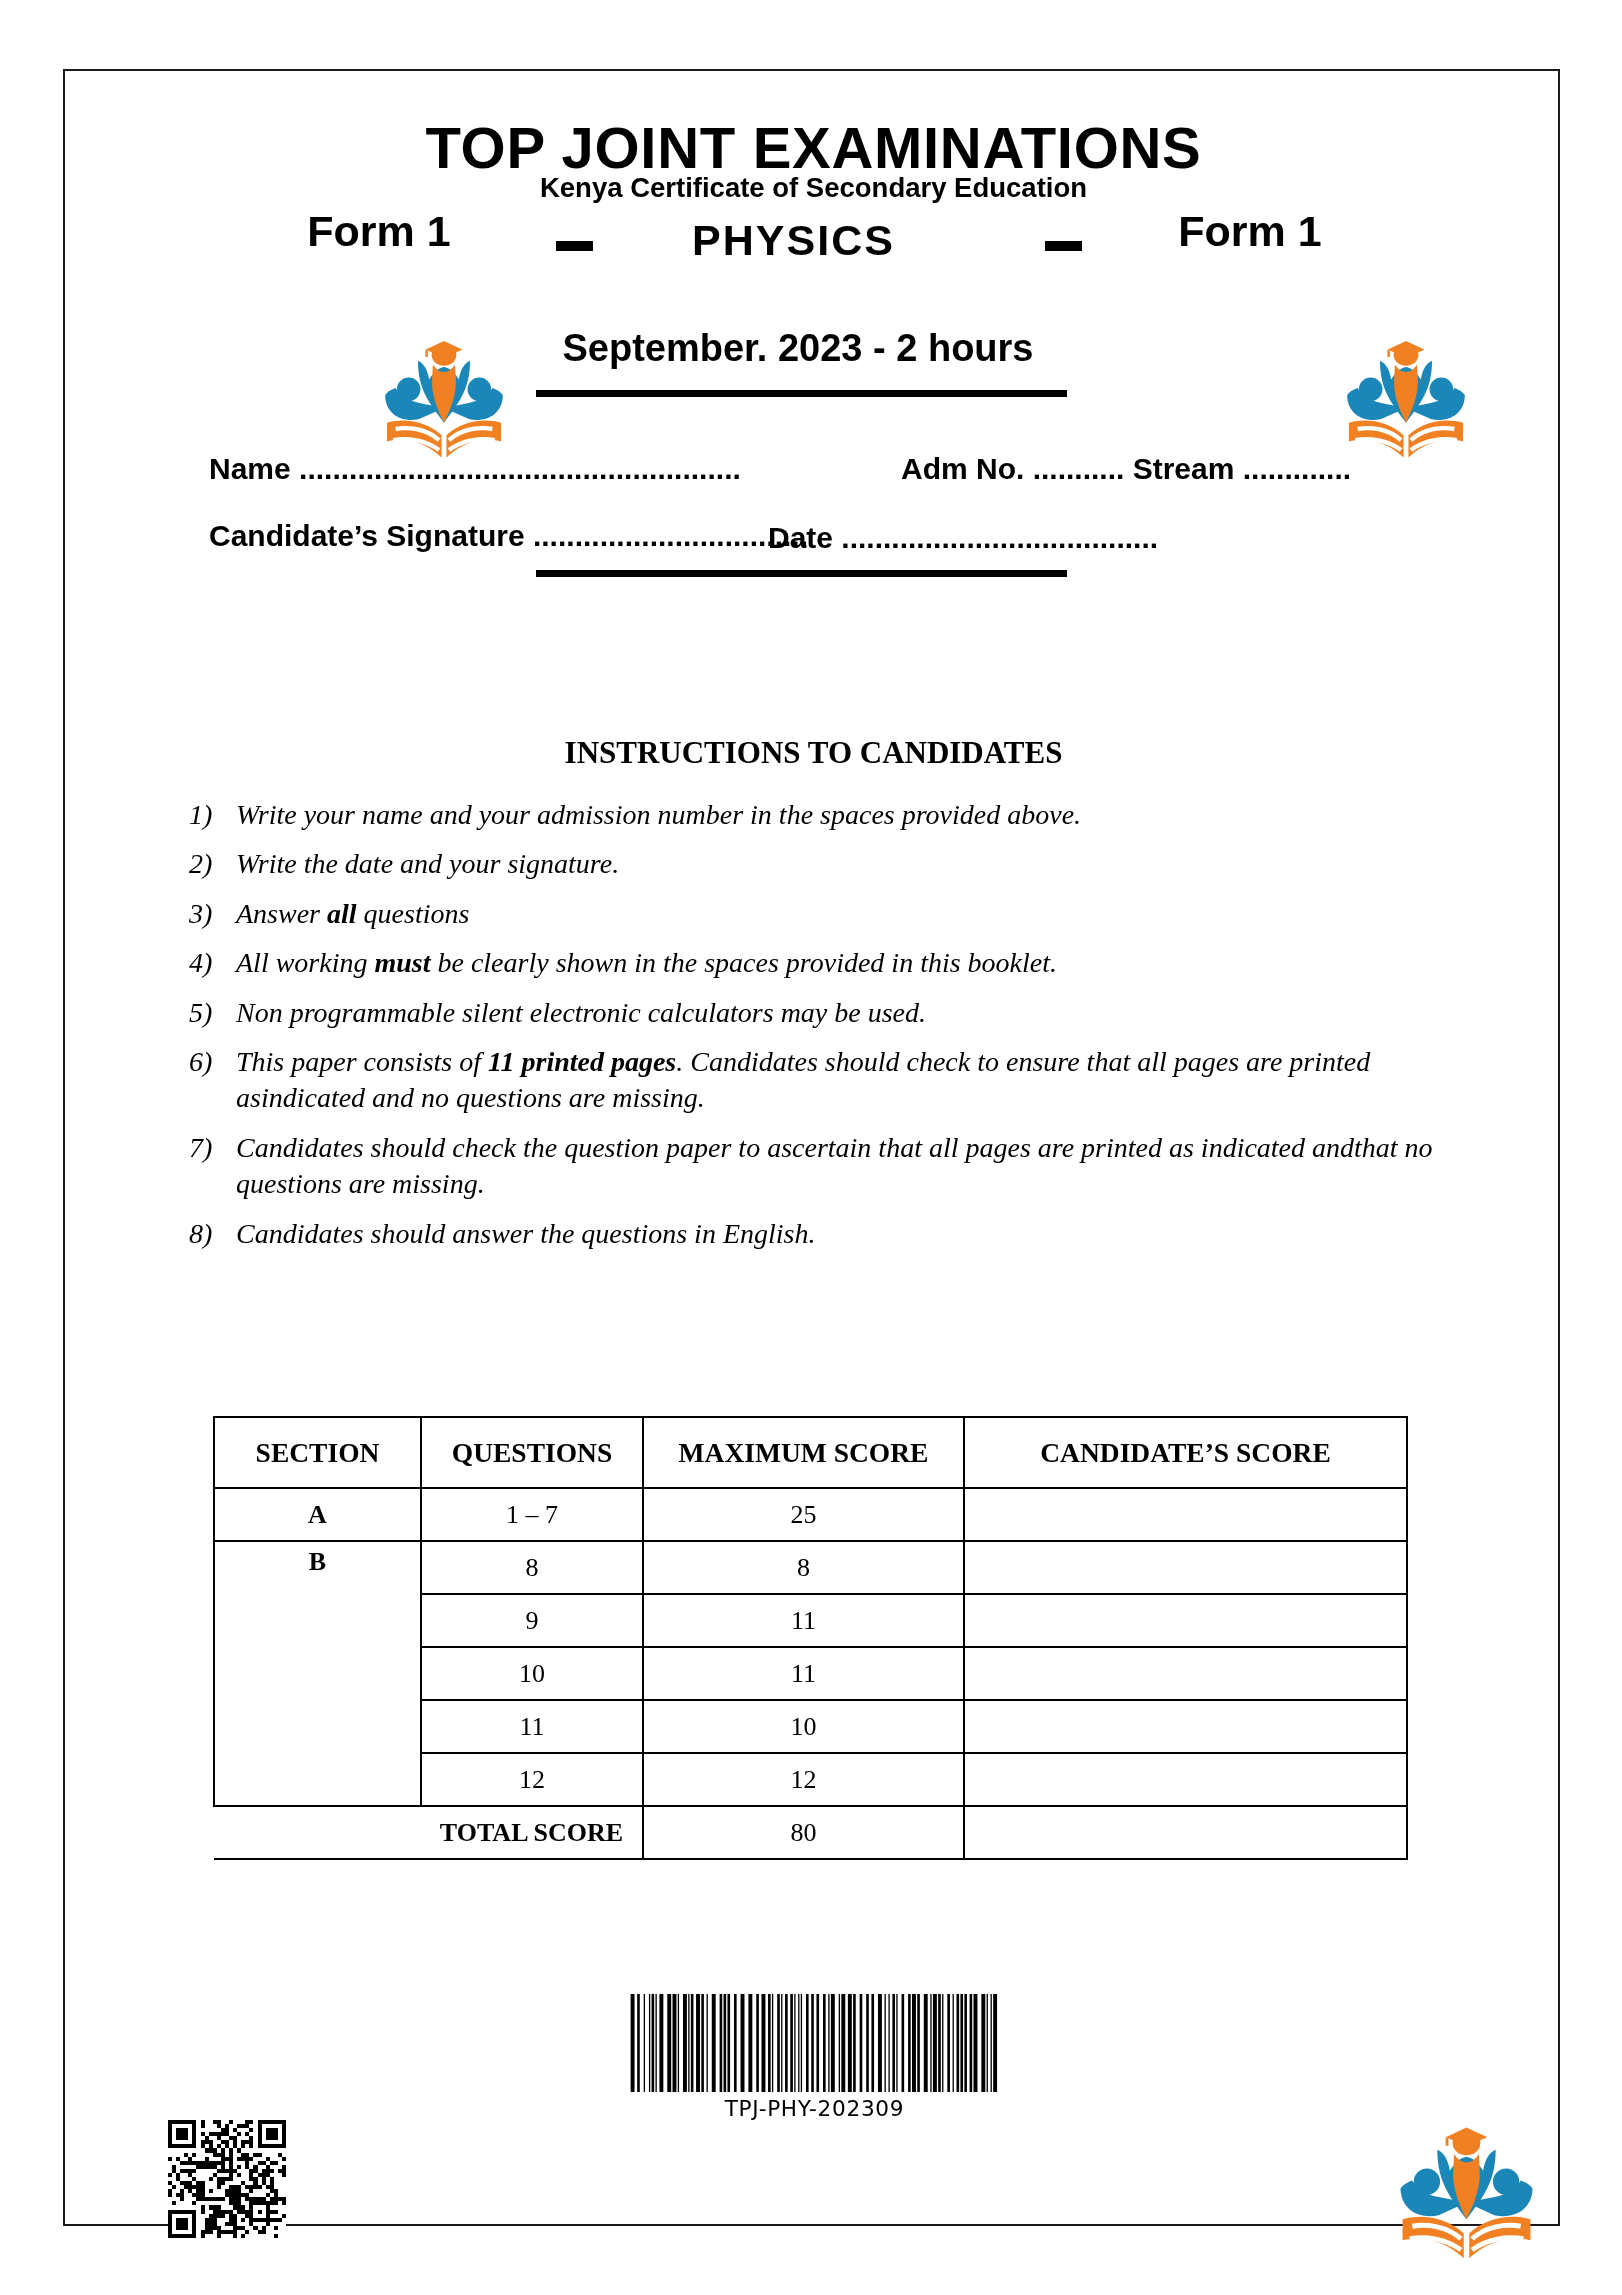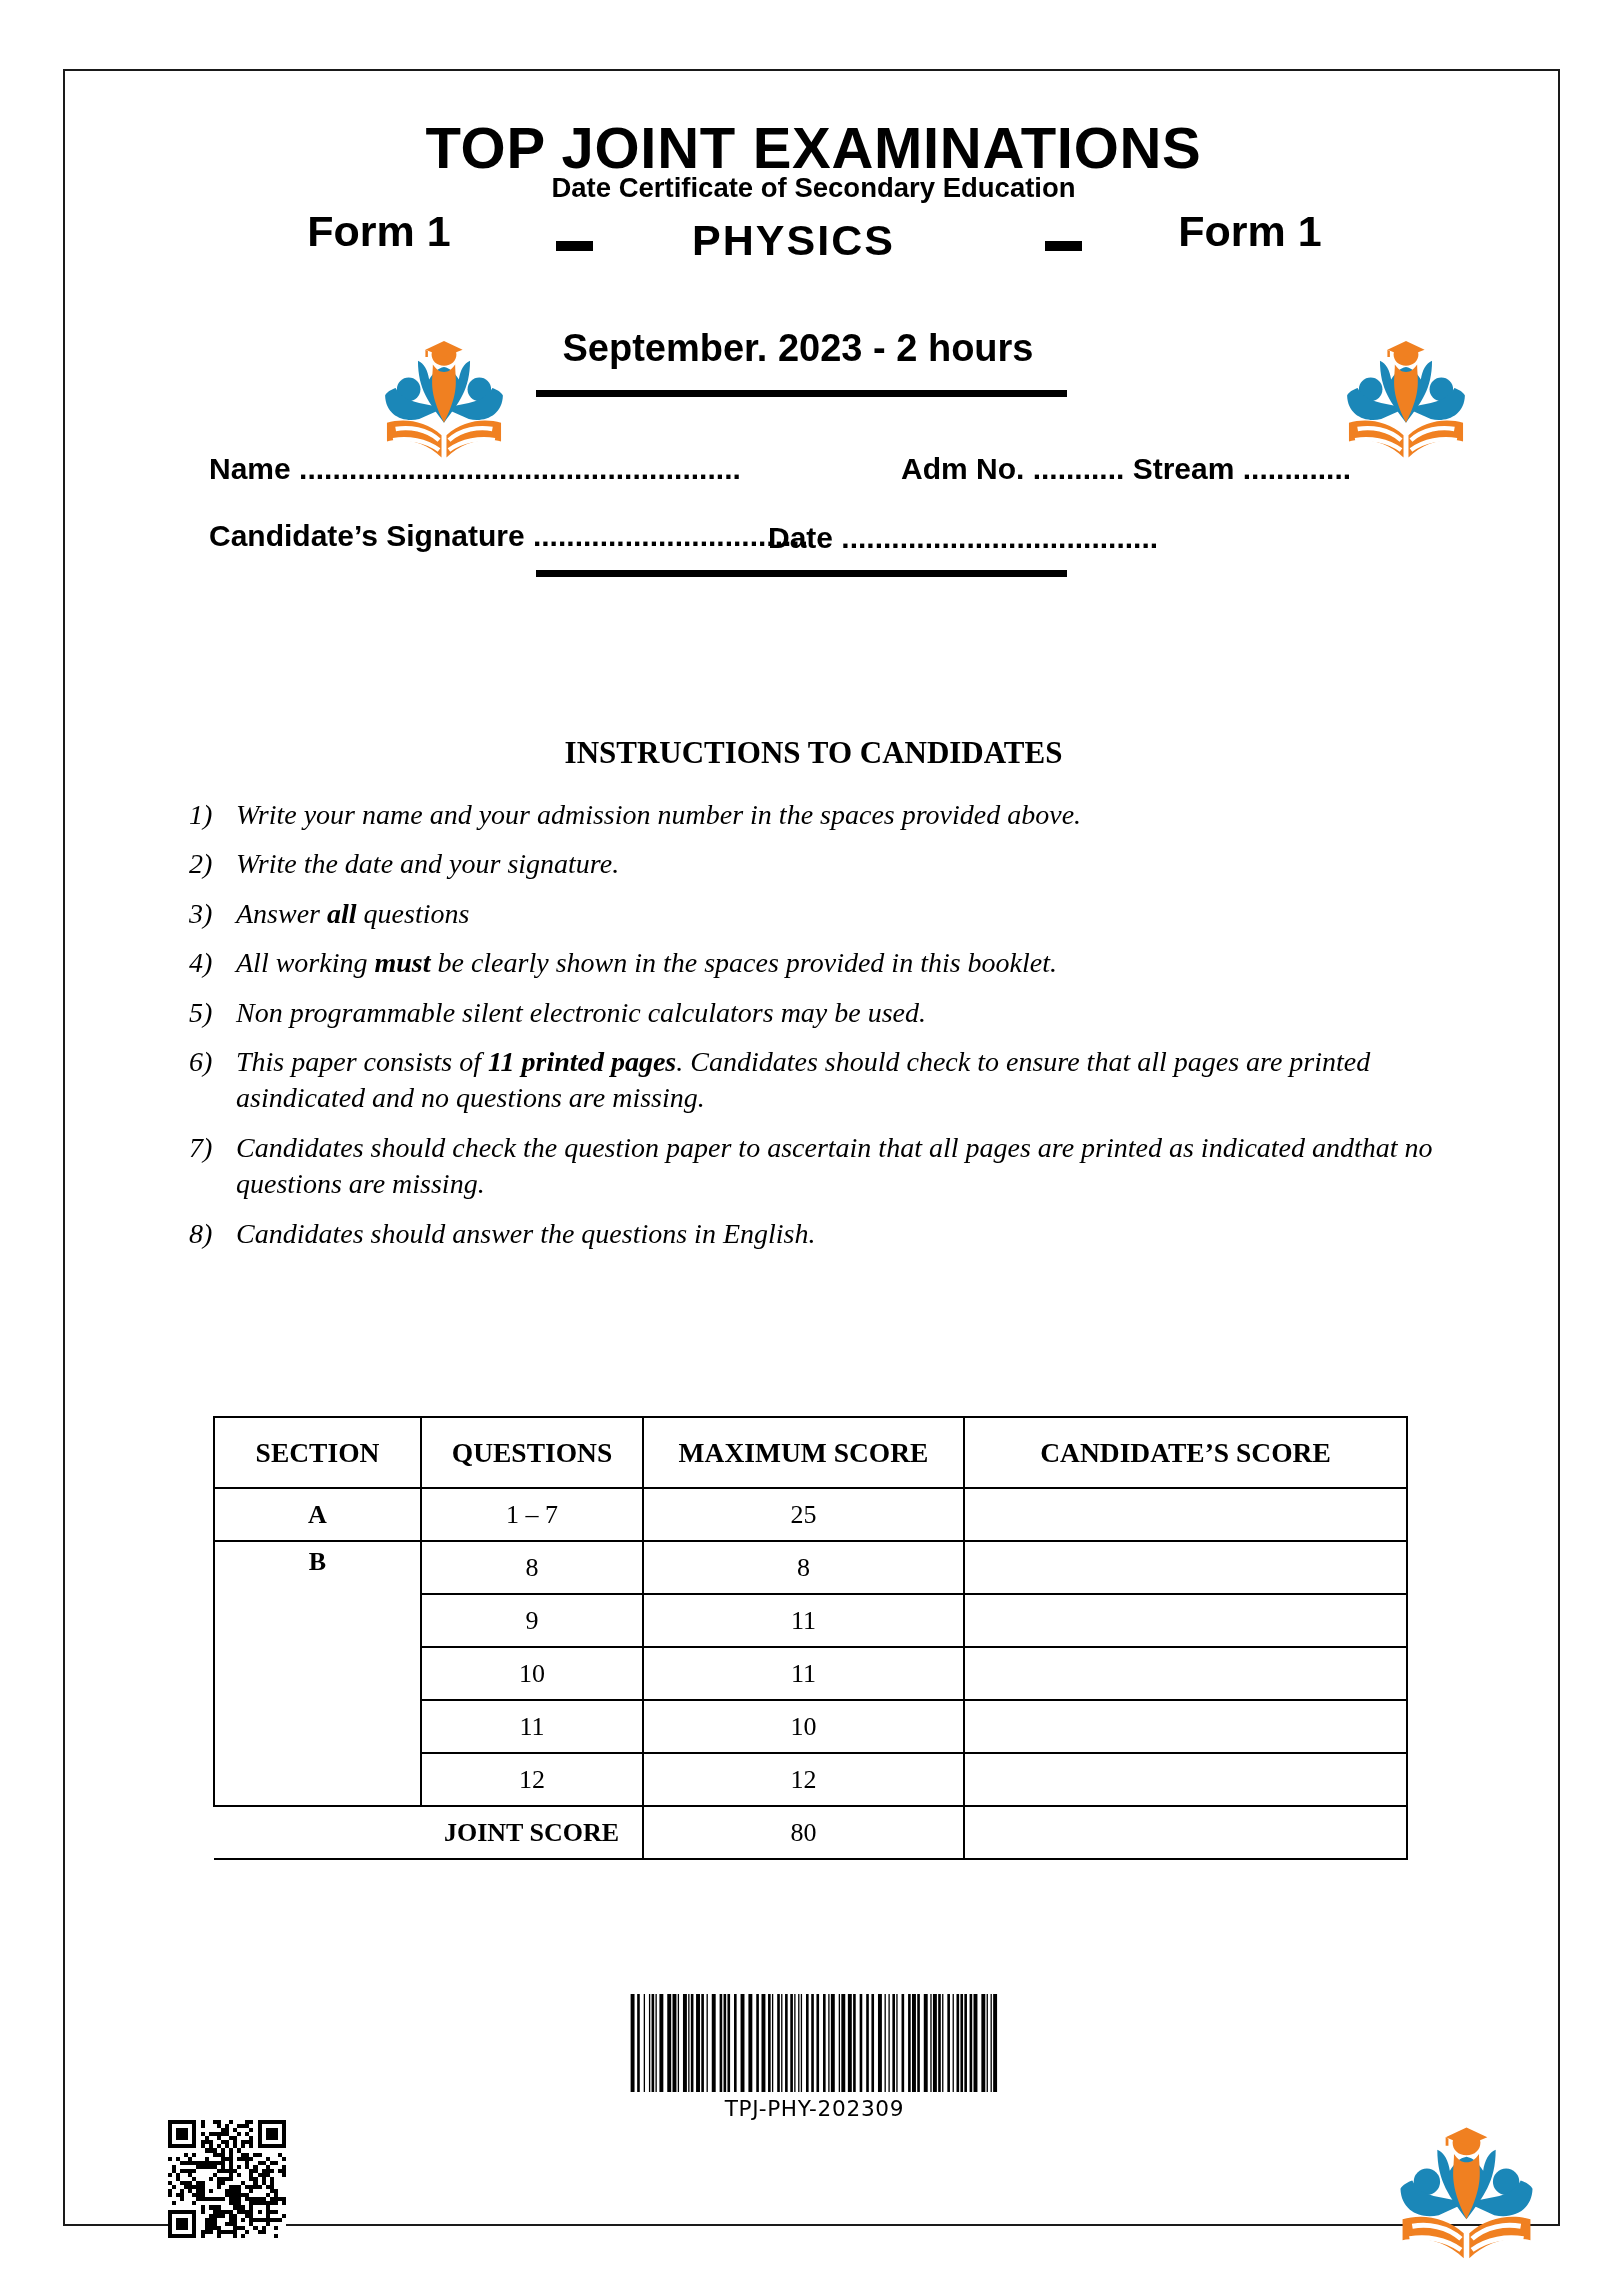--- a/index.html
+++ b/index.html
@@ -257,21 +257,21 @@
 
 <div id="page-frame">
 
   <div id="header-block">
 
     <div id="exam-title">
       <span class="condensed">TOP JOINT EXAMINATIONS</span>
     </div>
 
     <div id="exam-subtitle">
-      <span class="condensed">Date Certificate of Secondary Education</span>
+      <span class="condensed">Kenya Certificate of Secondary Education</span>
     </div>
 
     <div id="form-left">
       <span class="condensed">Form 1</span>
     </div>
 
     <div class="dash-mark" id="dash-left"></div>
 
     <div id="subject-name">
       <span class="condensed">PHYSICS</span>
@@ -428,21 +428,21 @@
         </tr>
         <tr>
           <td>12</td>
           <td>12</td>
           <td></td>
         </tr>
       </tbody>
     <tfoot>
       <tr>
         <td class="no-border-left no-border-right"></td>
-        <td class="total-label no-border-left no-border-right">JOINT SCORE</td>
+        <td class="total-label no-border-left no-border-right">TOTAL SCORE</td>
         <td>80</td>
         <td></td>
       </tr>
     </tfoot>
   </table>
 
   <div id="barcode-wrap">
     <svg id="barcode-bars" viewBox="0 0 570 150" preserveAspectRatio="none">
       <g fill="#000000" id="barcode-group">
           <rect x="4" y="0" width="6" height="150"></rect>

